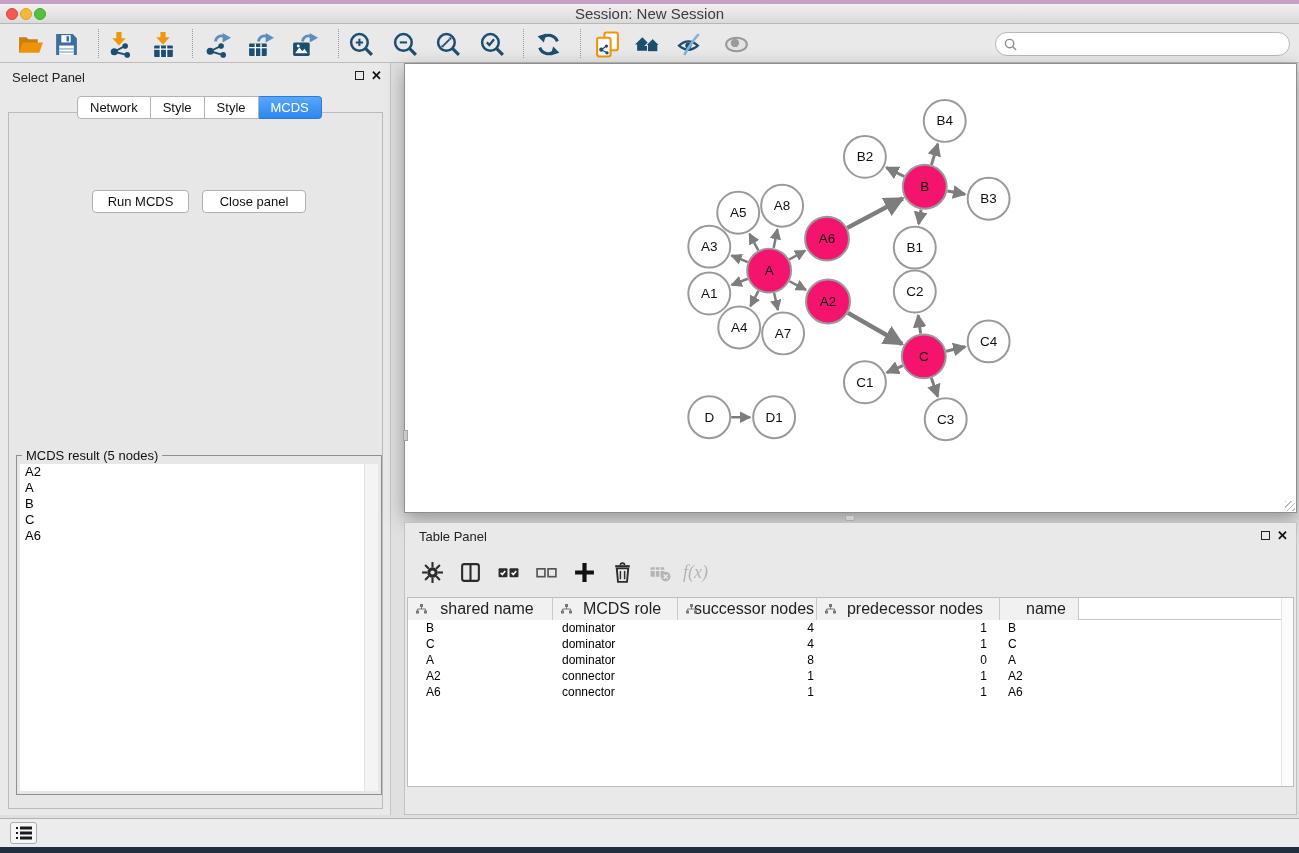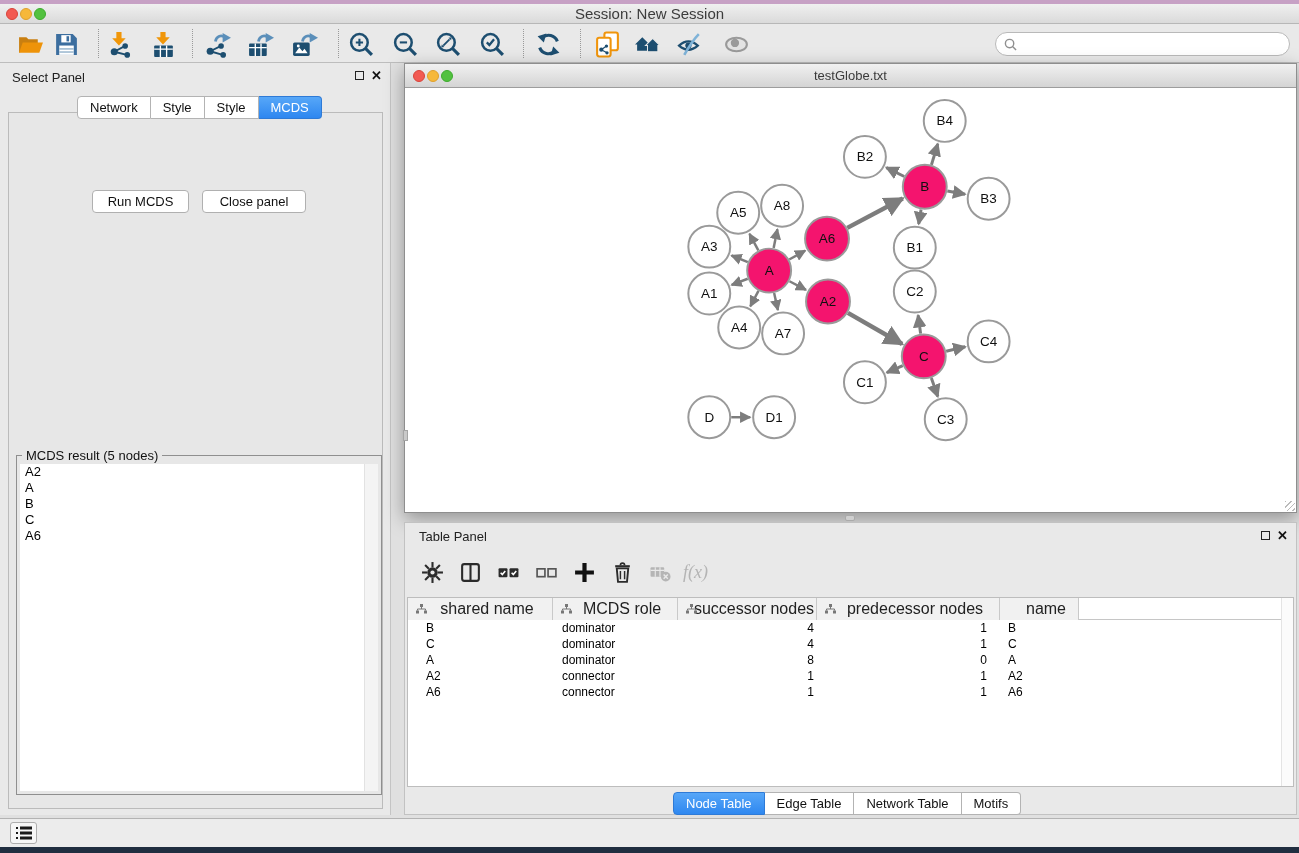--- a/index.html
+++ b/index.html
@@ -265,26 +265,20 @@
         <div class="list-item">A</div>
         <div class="list-item">B</div>
         <div class="list-item">C</div>
         <div class="list-item">A6</div>
       </div>
     <div id="mcds-scroll"></div>
   </div>
 </div>
 
 <div id="net-window" class="abs">
-  <div id="net-titlebar">
-    <div class="tl red abs" style="left:8px;top:6px"></div>
-    <div class="tl yellow abs" style="left:22px;top:6px"></div>
-    <div class="tl green abs" style="left:36px;top:6px"></div>
-    <div class="title">testGlobe.txt</div>
-  </div>
   <div id="net-canvas">
     <svg id="graph-svg" viewBox="0 0 891 424" preserveAspectRatio="xMinYMin">
         <defs>
           <marker id="arw" viewBox="0 0 6 6" refX="5.3" refY="3" markerWidth="4.6" markerHeight="4.6" orient="auto">
             <path d="M0 0 L6 3 L0 6 z" fill="#7d7d7d"></path>
           </marker>
         </defs>
         <line x1="343.645036109639" y1="173.4580144438556" x2="327.2834405812462" y2="166.91337623249848" stroke="#7d7d7d" stroke-width="2.5" marker-end="url(#arw)"></line>
         <line x1="354.158322762694" y1="161.71557162052426" x2="345.3130545084932" y2="145.1663600481486" stroke="#7d7d7d" stroke-width="2.5" marker-end="url(#arw)"></line>
         <line x1="369.51067110817826" y1="159.44664445910882" x2="373.2932127566836" y2="140.53393621658208" stroke="#7d7d7d" stroke-width="2.5" marker-end="url(#arw)"></line>
@@ -504,26 +498,20 @@
         <div class="trow">
           <div class="td" style="left: 0px; width: 145px; text-align: left; padding-left: 18px; padding-right: 0px;">A6</div>
           <div class="td" style="left: 145px; width: 125px; text-align: left; padding-left: 9px; padding-right: 0px;">connector</div>
           <div class="td" style="left: 270px; width: 139px; text-align: right; padding-left: 0px; padding-right: 3px;">1</div>
           <div class="td" style="left: 409px; width: 183px; text-align: right; padding-left: 0px; padding-right: 13px;">1</div>
           <div class="td" style="left: 592px; width: 79px; text-align: left; padding-left: 8px; padding-right: 0px;">A6</div>
         </div>
       </div>
     <div id="table-scroll"></div>
   </div>
-  <div id="tp-tabs" class="seg-tabs">
-      <span class="seg-tab active">Node Table</span>
-      <span class="seg-tab">Edge Table</span>
-      <span class="seg-tab">Network Table</span>
-      <span class="seg-tab">Motifs</span>
-    </div>
 </div>
 
 <div id="statusbar" class="abs">
   <div id="list-btn">
     <svg style="width:16px;height:14px" viewBox="0 0 16 14">
         <g fill="#1a1a1a">
           <rect x="0" y="1" width="2" height="2"></rect>
           <rect x="4" y="0.5" width="12" height="3"></rect>
           <rect x="0" y="6" width="2" height="2"></rect>
           <rect x="4" y="5.5" width="12" height="3"></rect>

